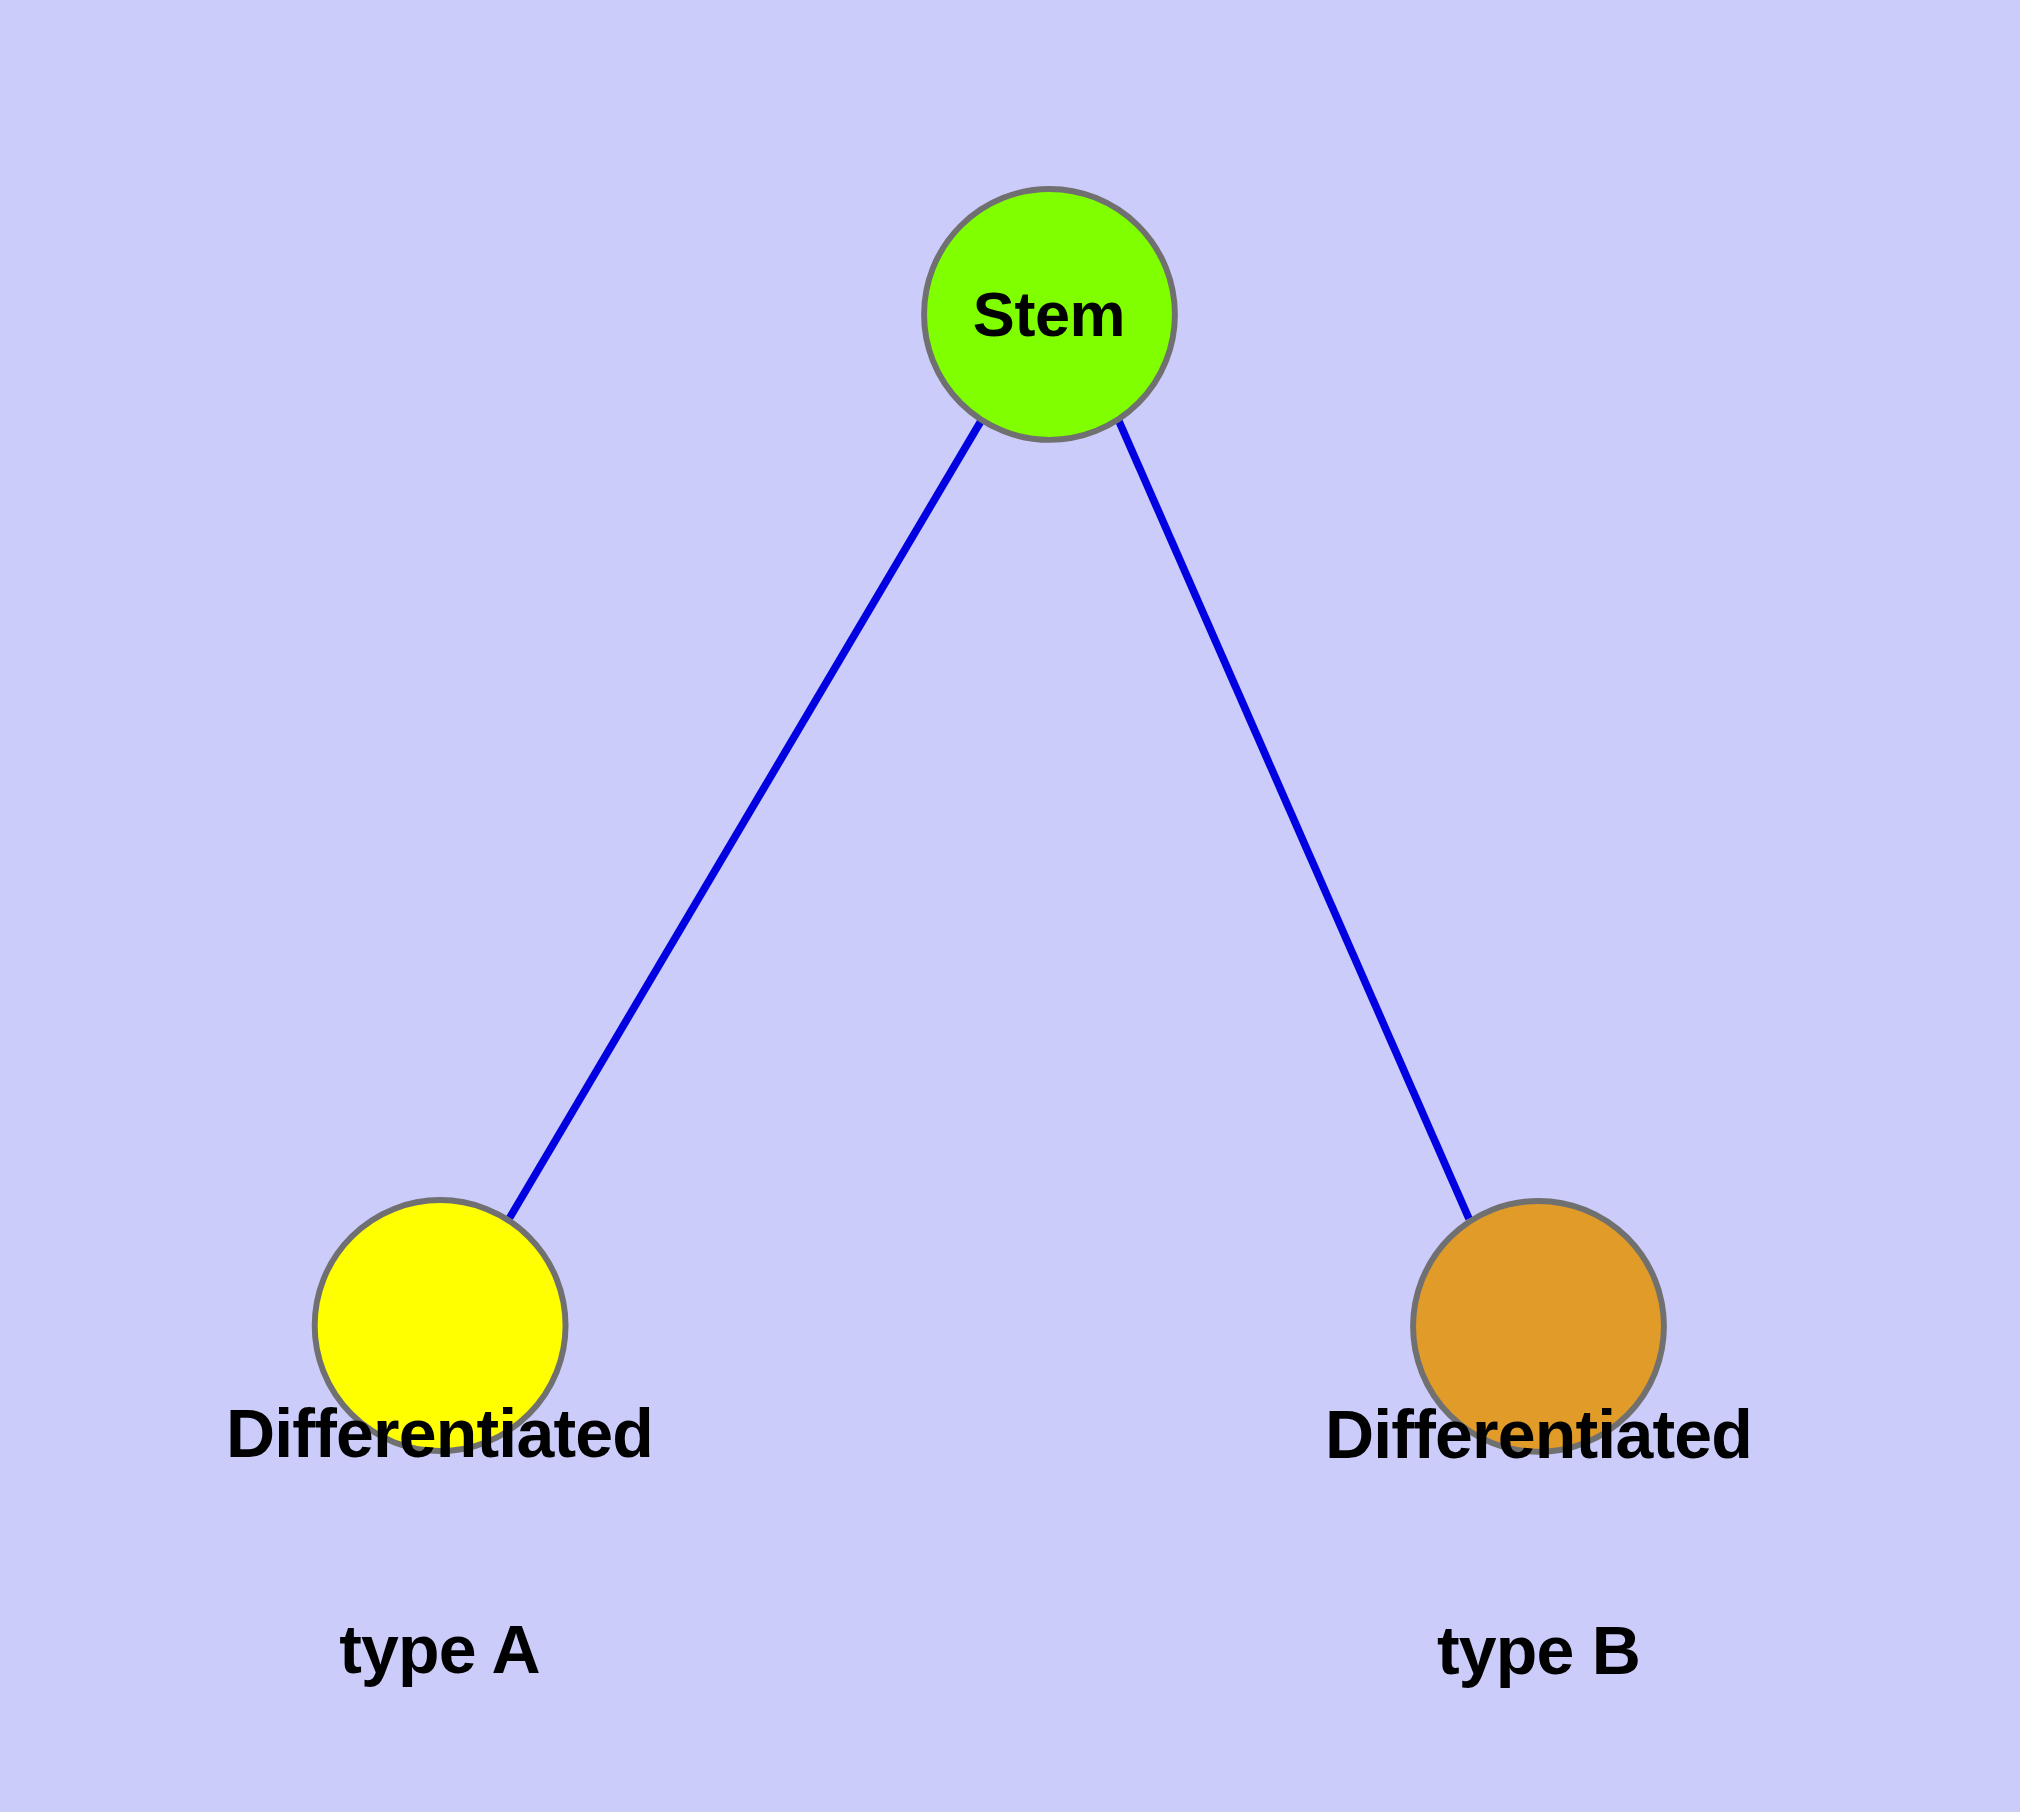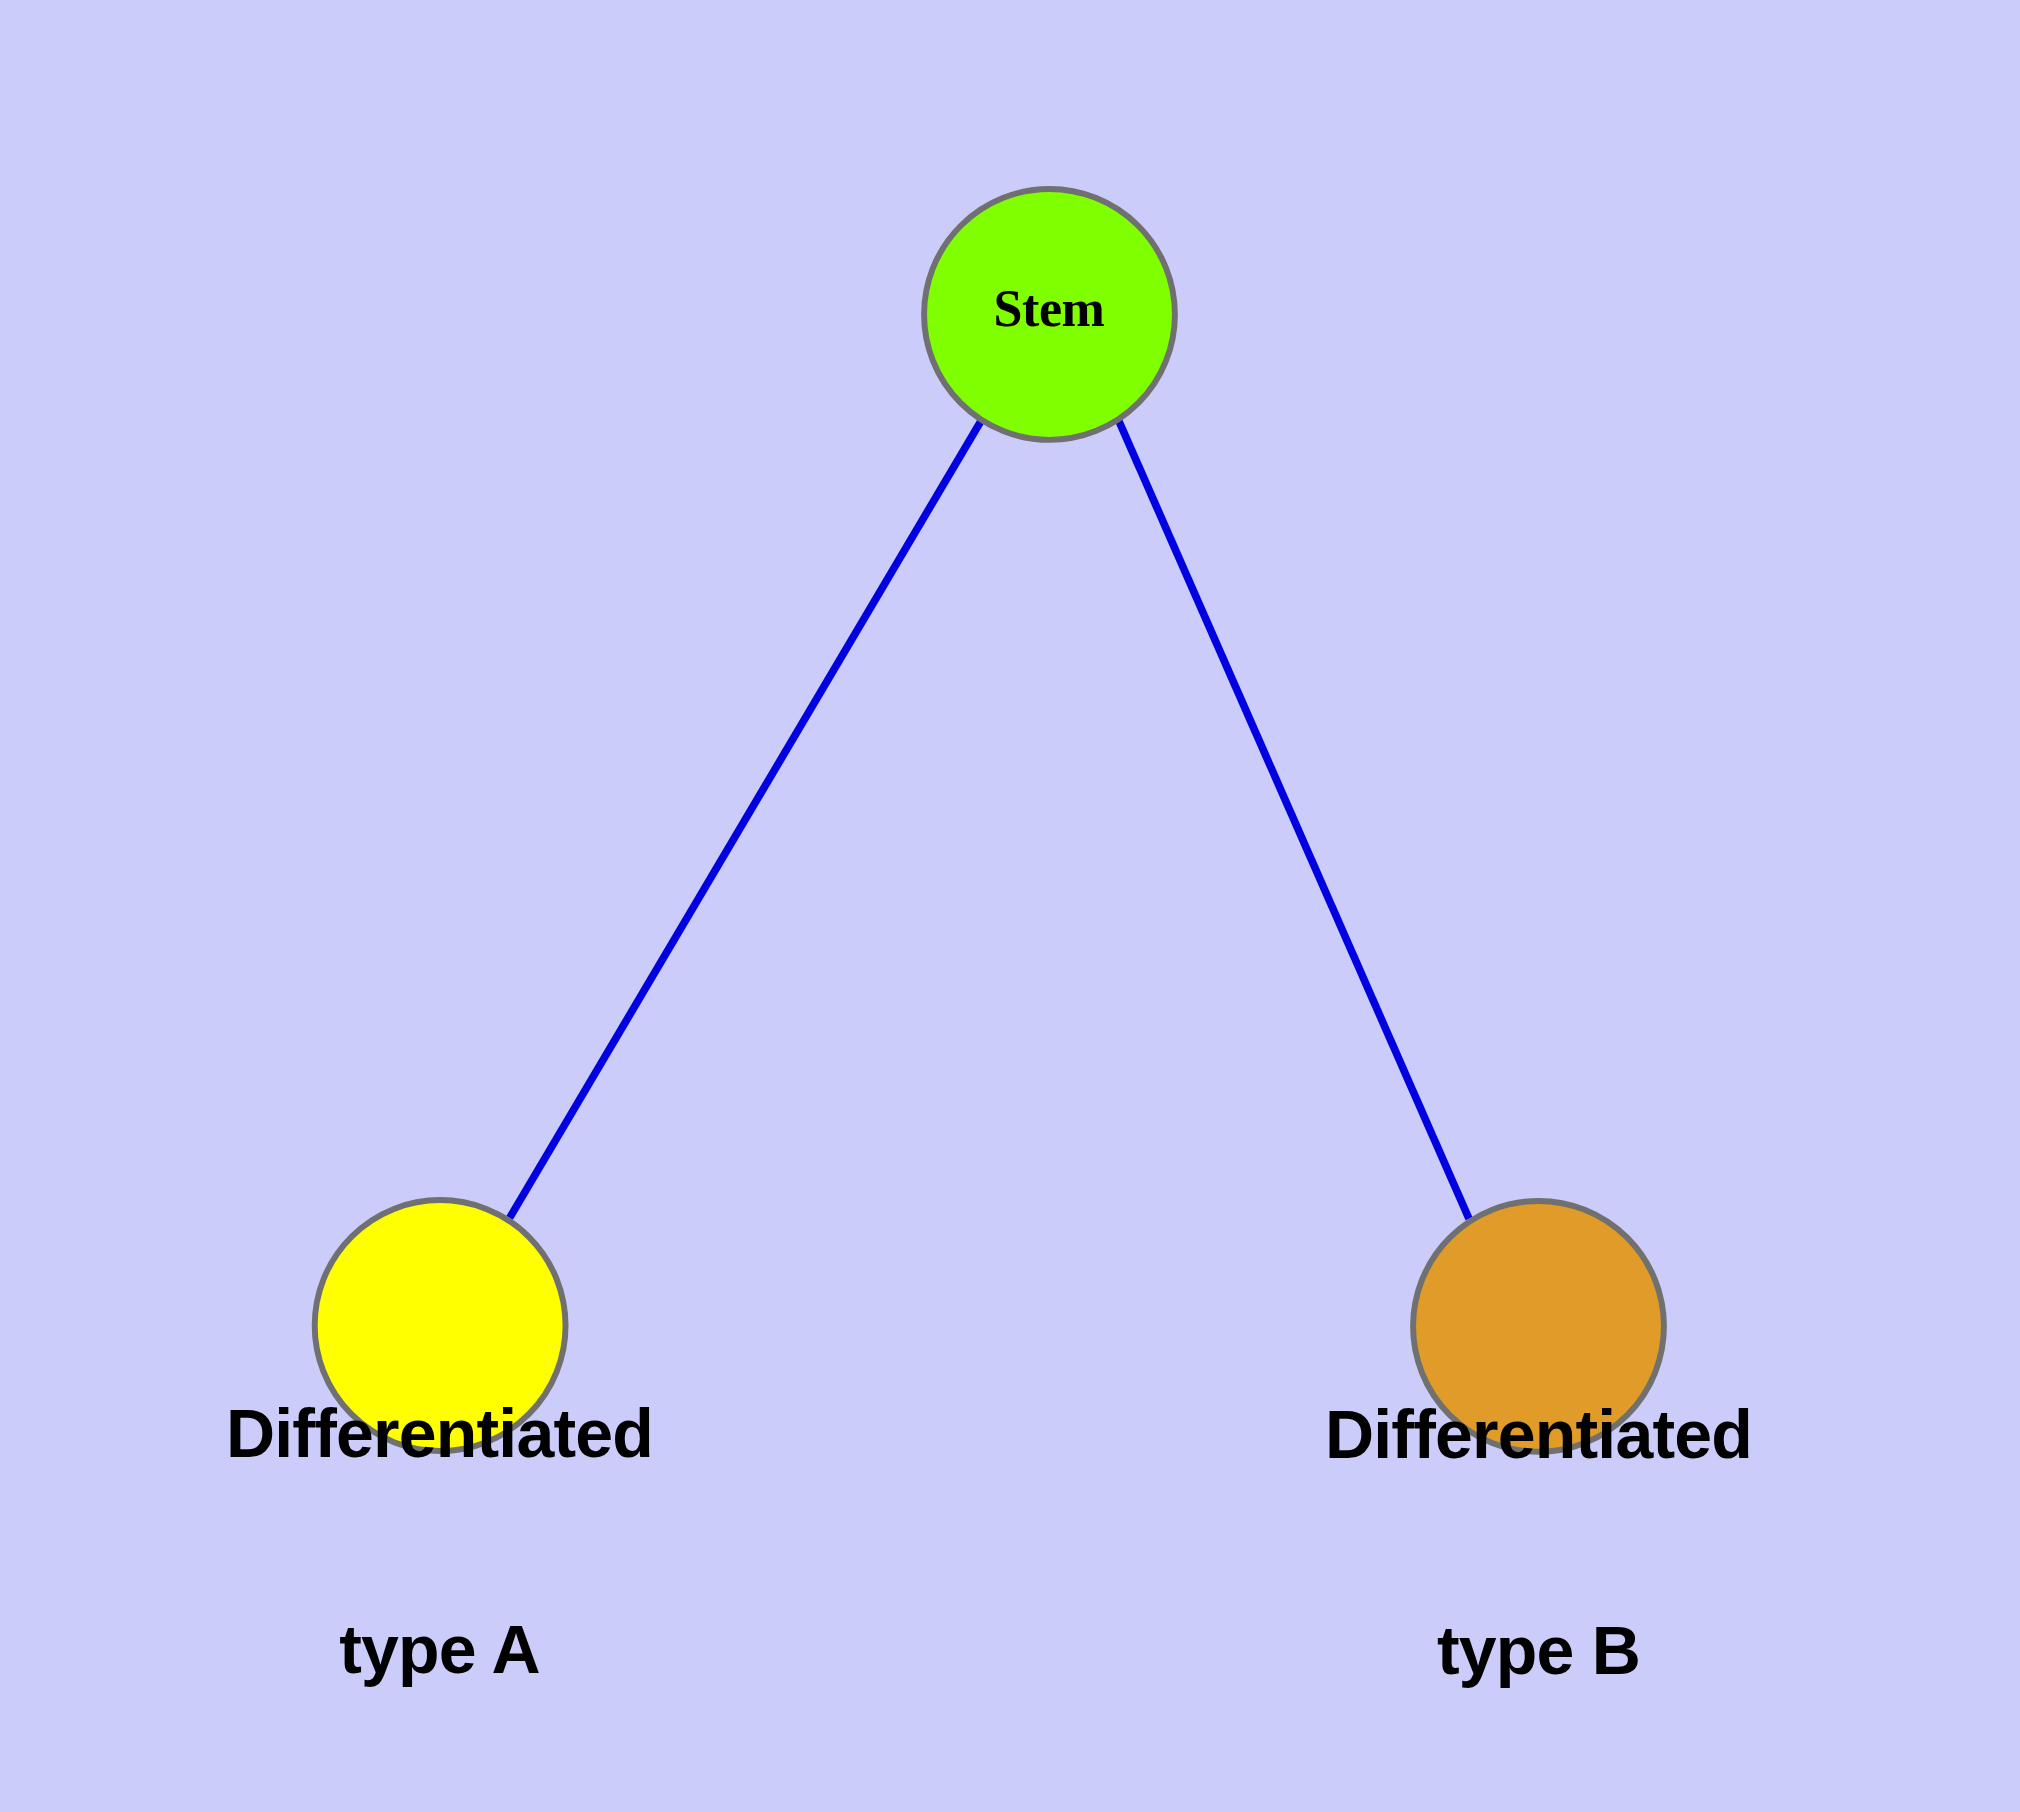--- a/index.html
+++ b/index.html
@@ -32,23 +32,22 @@
     position: absolute;
     text-align: center;
     font-weight: bold;
     color: #000000;
     line-height: 1.06;
     white-space: pre;
     pointer-events: none;
     -webkit-font-smoothing: antialiased;
   }
   #label-stem {
-    font-size: 52px;
+    font-size: 63px;
     letter-spacing: -0.4px;
-    font-family: Liberation Serif, serif;
   }
   #label-typea, #label-typeb {
     font-size: 68px;
     letter-spacing: -0.8px;
   }
 </style>
 </head>
 <body>
 
 <div id="canvas">

